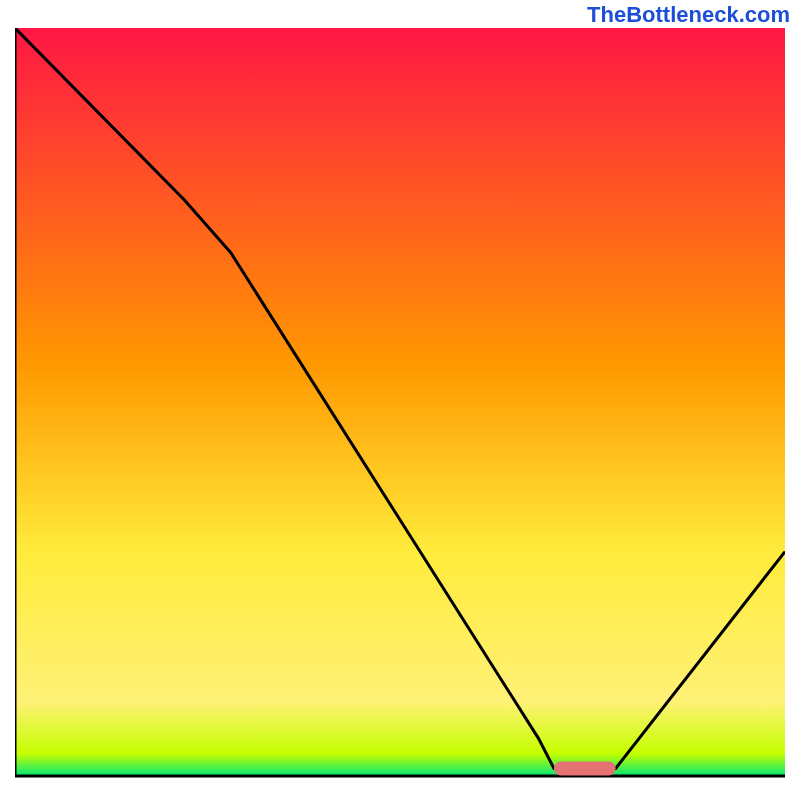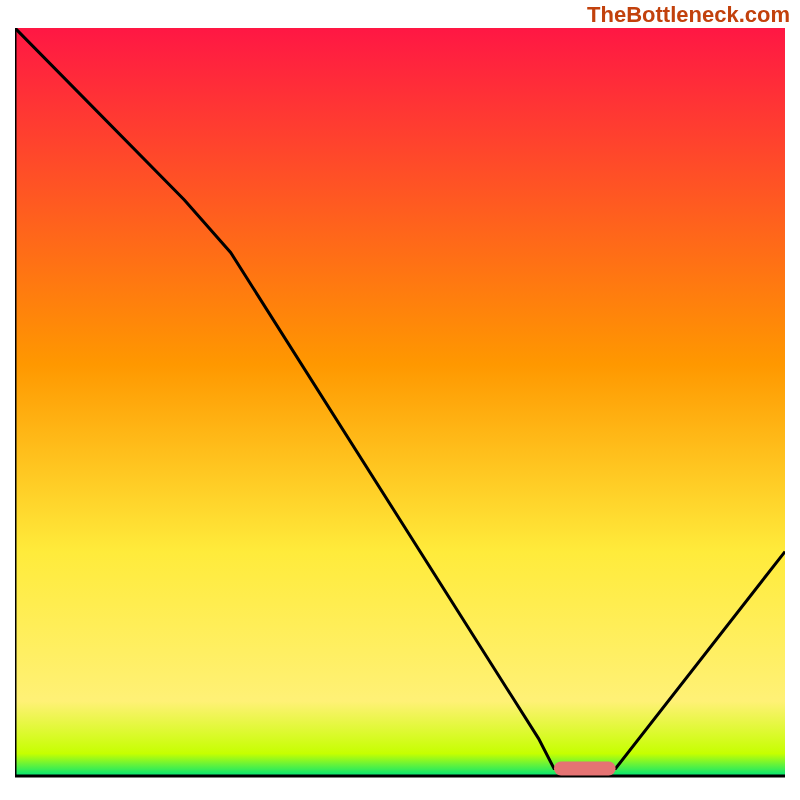--- a/index.html
+++ b/index.html
@@ -9,21 +9,21 @@
     background: #ffffff;
     position: relative;
     font-family: Arial, sans-serif;
   }
   .watermark {
     position: absolute;
     top: 2px;
     right: 10px;
     font-size: 22px;
     font-weight: bold;
-    color: #c2410c;
+    color: #1d4ed8;
     z-index: 10;
   }
   .chart-area {
     position: absolute;
     left: 15px;
     top: 28px;
     width: 770px;
     height: 760px;
   }
   svg { display: block; }

